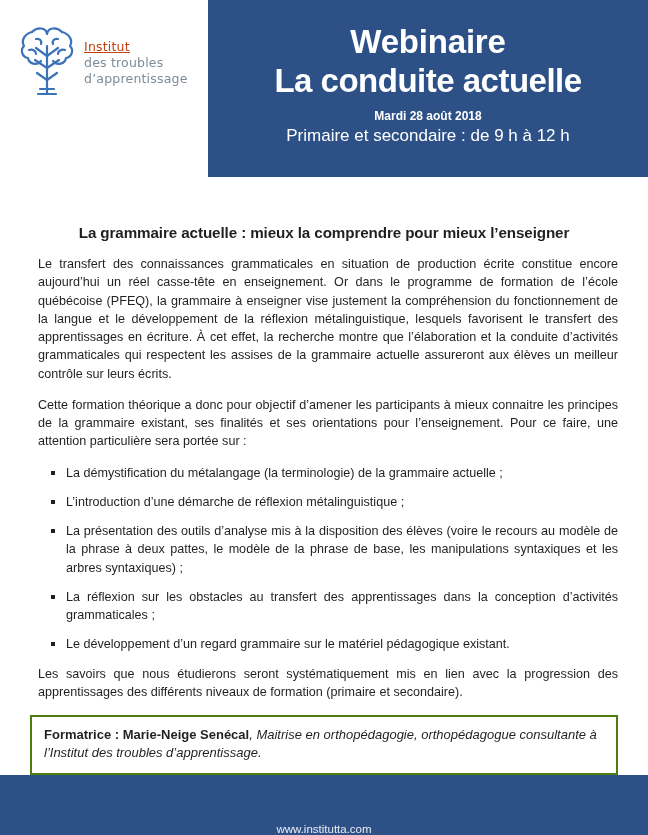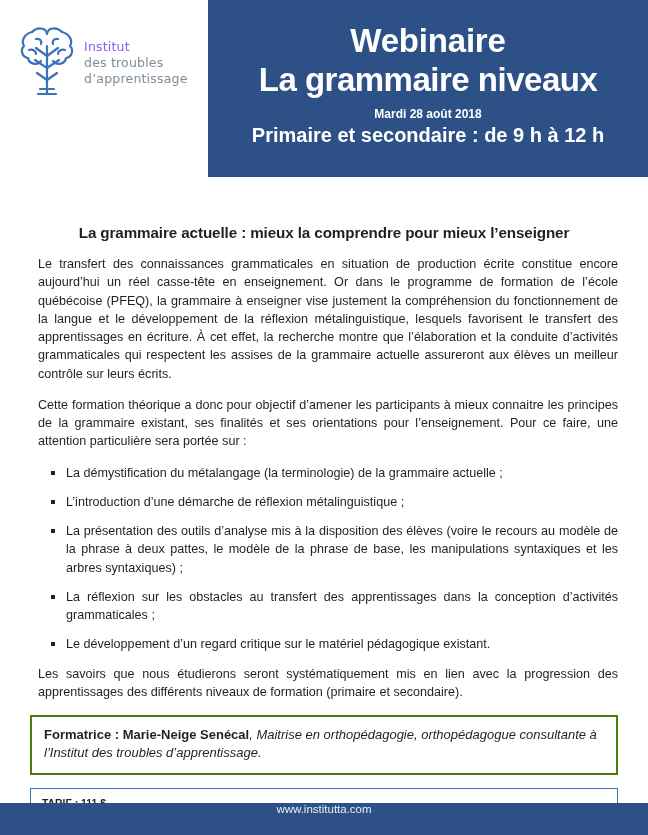--- a/index.html
+++ b/index.html
@@ -43,21 +43,21 @@
     height: 74px;
     flex: 0 0 62px;
   }
   .logo-text {
     line-height: 1.28;
     font-family: "DejaVu Sans", sans-serif;
     font-size: 12.5px;
     color: #5b6670;
     letter-spacing: 0.2px;
   }
-  .logo-text .l1 { color: #8b5cf6; }
+  .logo-text .l1 { color: #c2410c; text-decoration: underline; }
   .logo-text .l2 { color: #7e8c99; }
   .logo-text .l3 { color: #7e8c99; text-align: center; }
 
   .banner {
     flex: 1 1 auto;
     background: #2d5186;
     color: #ffffff;
     display: flex;
     flex-direction: column;
     align-items: center;
@@ -77,22 +77,22 @@
     line-height: 1.12;
     letter-spacing: -0.5px;
     margin-top: 2px;
   }
   .banner-sub-1 {
     font-size: 12px;
     font-weight: bold;
     margin-top: 9px;
   }
   .banner-sub-2 {
-    font-size: 20px;
-    font-weight: bold;
+    font-size: 17px;
+    font-weight: normal;
     margin-top: 3px;
   }
 
   
   .content {
     padding: 0 30px;
     box-sizing: border-box;
   }
   .doc-title {
     text-align: center;
@@ -165,25 +165,25 @@
     text-decoration: underline;
     font-weight: bold;
   }
 
   
   .footer {
     position: absolute;
     left: 0;
     right: 0;
     bottom: 0;
-    height: 32px;
+    height: 60px;
     background: #2d5186;
     color: #e9eef5;
     display: flex;
-    align-items: flex-start;
+    align-items: flex-end;
     justify-content: center;
     font-size: 11.5px;
   }
 </style>
 </head>
 <body>
 
 <div class="header">
 
   <div class="logo-zone">
@@ -211,39 +211,39 @@
       <div class="logo-text">
         <div class="l1">Institut</div>
         <div class="l2">des troubles</div>
         <div class="l3">d’apprentissage</div>
       </div>
     </div>
   </div>
 
   <div class="banner">
     <div class="banner-title-1">Webinaire</div>
-    <div class="banner-title-2">La grammaire niveaux</div>
+    <div class="banner-title-2">La conduite actuelle</div>
     <div class="banner-sub-1">Mardi 28 août 2018</div>
     <div class="banner-sub-2">Primaire et secondaire : de 9 h à 12 h</div>
   </div>
 </div>
 
 <div class="content">
 
   <div class="doc-title">La grammaire actuelle : mieux la comprendre pour mieux l’enseigner</div>
 
   <p class="para">Le transfert des connaissances grammaticales en situation de production écrite constitue encore aujourd’hui un réel casse-tête en enseignement. Or dans le programme de formation de l’école québécoise (PFEQ), la grammaire à enseigner vise justement la compréhension du fonctionnement de la langue et le développement de la réflexion métalinguistique, lesquels favorisent le transfert des apprentissages en écriture. À cet effet, la recherche montre que l’élaboration et la conduite d’activités grammaticales qui respectent les assises de la grammaire actuelle assureront aux élèves un meilleur contrôle sur leurs écrits.</p>
   <p class="para">Cette formation théorique a donc pour objectif d’amener les participants à mieux connaitre les principes de la grammaire existant, ses finalités et ses orientations pour l’enseignement. Pour ce faire, une attention particulière sera portée sur :</p>
 
   <ul class="bullets">
     <li>La démystification du métalangage (la terminologie) de la grammaire actuelle ;</li>
     <li>L’introduction d’une démarche de réflexion métalinguistique ;</li>
     <li>La présentation des outils d’analyse mis à la disposition des élèves (voire le recours au modèle de la phrase à deux pattes, le modèle de la phrase de base, les manipulations syntaxiques et les arbres syntaxiques) ;</li>
     <li>La réflexion sur les obstacles au transfert des apprentissages dans la conception d’activités grammaticales ;</li>
-    <li>Le développement d’un regard critique sur le matériel pédagogique existant.</li>
+    <li>Le développement d’un regard grammaire sur le matériel pédagogique existant.</li>
   </ul>
 
   <p class="para">Les savoirs que nous étudierons seront systématiquement mis en lien avec la progression des apprentissages des différents niveaux de formation (primaire et secondaire).</p>
 
   <div class="box-formatrice">
     <div class="line"><span class="fm-label">Formatrice : </span><span class="fm-name">Marie-Neige Senécal</span><span class="fm-desc">, Maitrise en orthopédagogie, orthopédagogue consultante à l’Institut des troubles d’apprentissage.</span></div>
   </div>
 
   <div class="box-tarif">
     <div class="tline">TARIF : 111 $</div>

